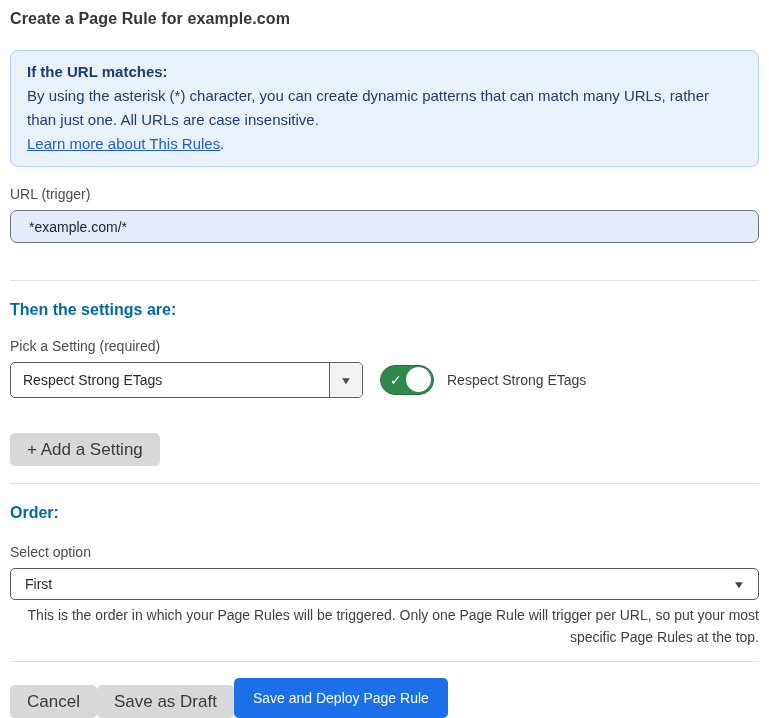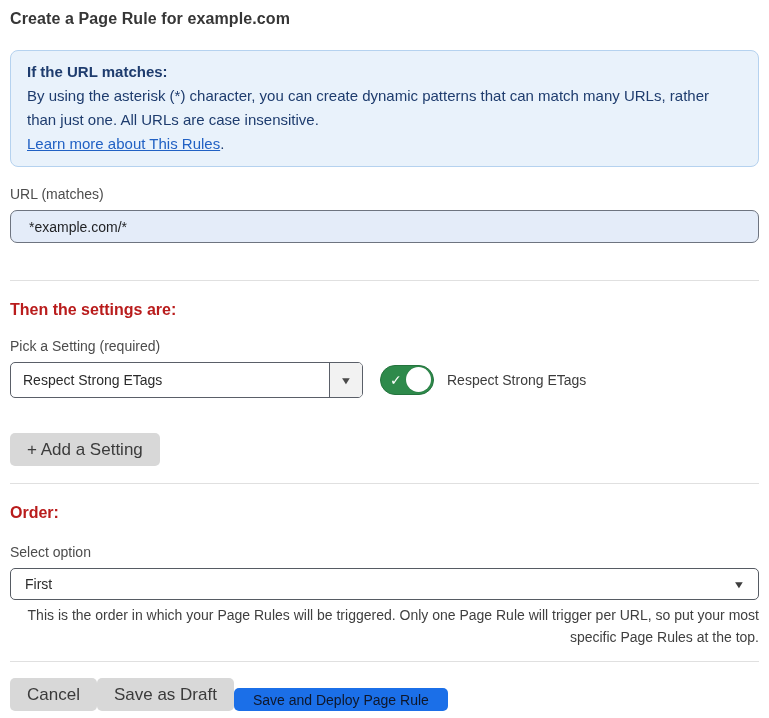--- a/index.html
+++ b/index.html
@@ -72,21 +72,21 @@
   }
   hr.divider {
     border: none;
     border-top: 1px solid #e0e0e0;
     margin: 0 0 20px 0;
   }
   h2.section-heading {
     margin: 0 0 19px 0;
     font-size: 16px;
     font-weight: 700;
-    color: #b91c1c;
+    color: #0369a1;
   }
   .setting-row {
     display: flex;
     align-items: center;
     margin-bottom: 35px;
   }
   .combo {
     display: flex;
     width: 353px;
     height: 36px;
@@ -202,43 +202,43 @@
     line-height: 22px;
     color: #3f3f3f;
     text-align: right;
   }
   .footer-row {
     display: flex;
     padding-top: 16px;
     align-items: flex-end;
   }
   .blue-btn {
-    height: 23px;
+    height: 40px;
     padding: 4px 19px;
     background: #1b6fe8;
-    color: #0f172a;
+    color: #ffffff;
     border: none;
     border-radius: 5px;
     font-size: 14px;
   }
 </style>
 </head>
 <body>
 
 <div class="page">
 
   <h1 class="page-title">Create a Page Rule for example.com</h1>
 
   <div class="info-box">
     <p class="info-heading">If the URL matches:</p>
     <p class="info-body">By using the asterisk (*) character, you can create dynamic patterns that can match many URLs, rather than just one. All URLs are case insensitive.</p>
     <p class="info-link-line"><a>Learn more about This Rules</a><span>.</span></p>
   </div>
 
-  <label class="field-label">URL (matches)</label>
+  <label class="field-label">URL (trigger)</label>
   <input class="url-input" type="text" value="*example.com/*" style="">
 
   <hr class="divider">
 
   <h2 class="section-heading">Then the settings are:</h2>
 
   <label class="field-label">Pick a Setting (required)</label>
 
   <div class="setting-row">
     <div class="combo">

